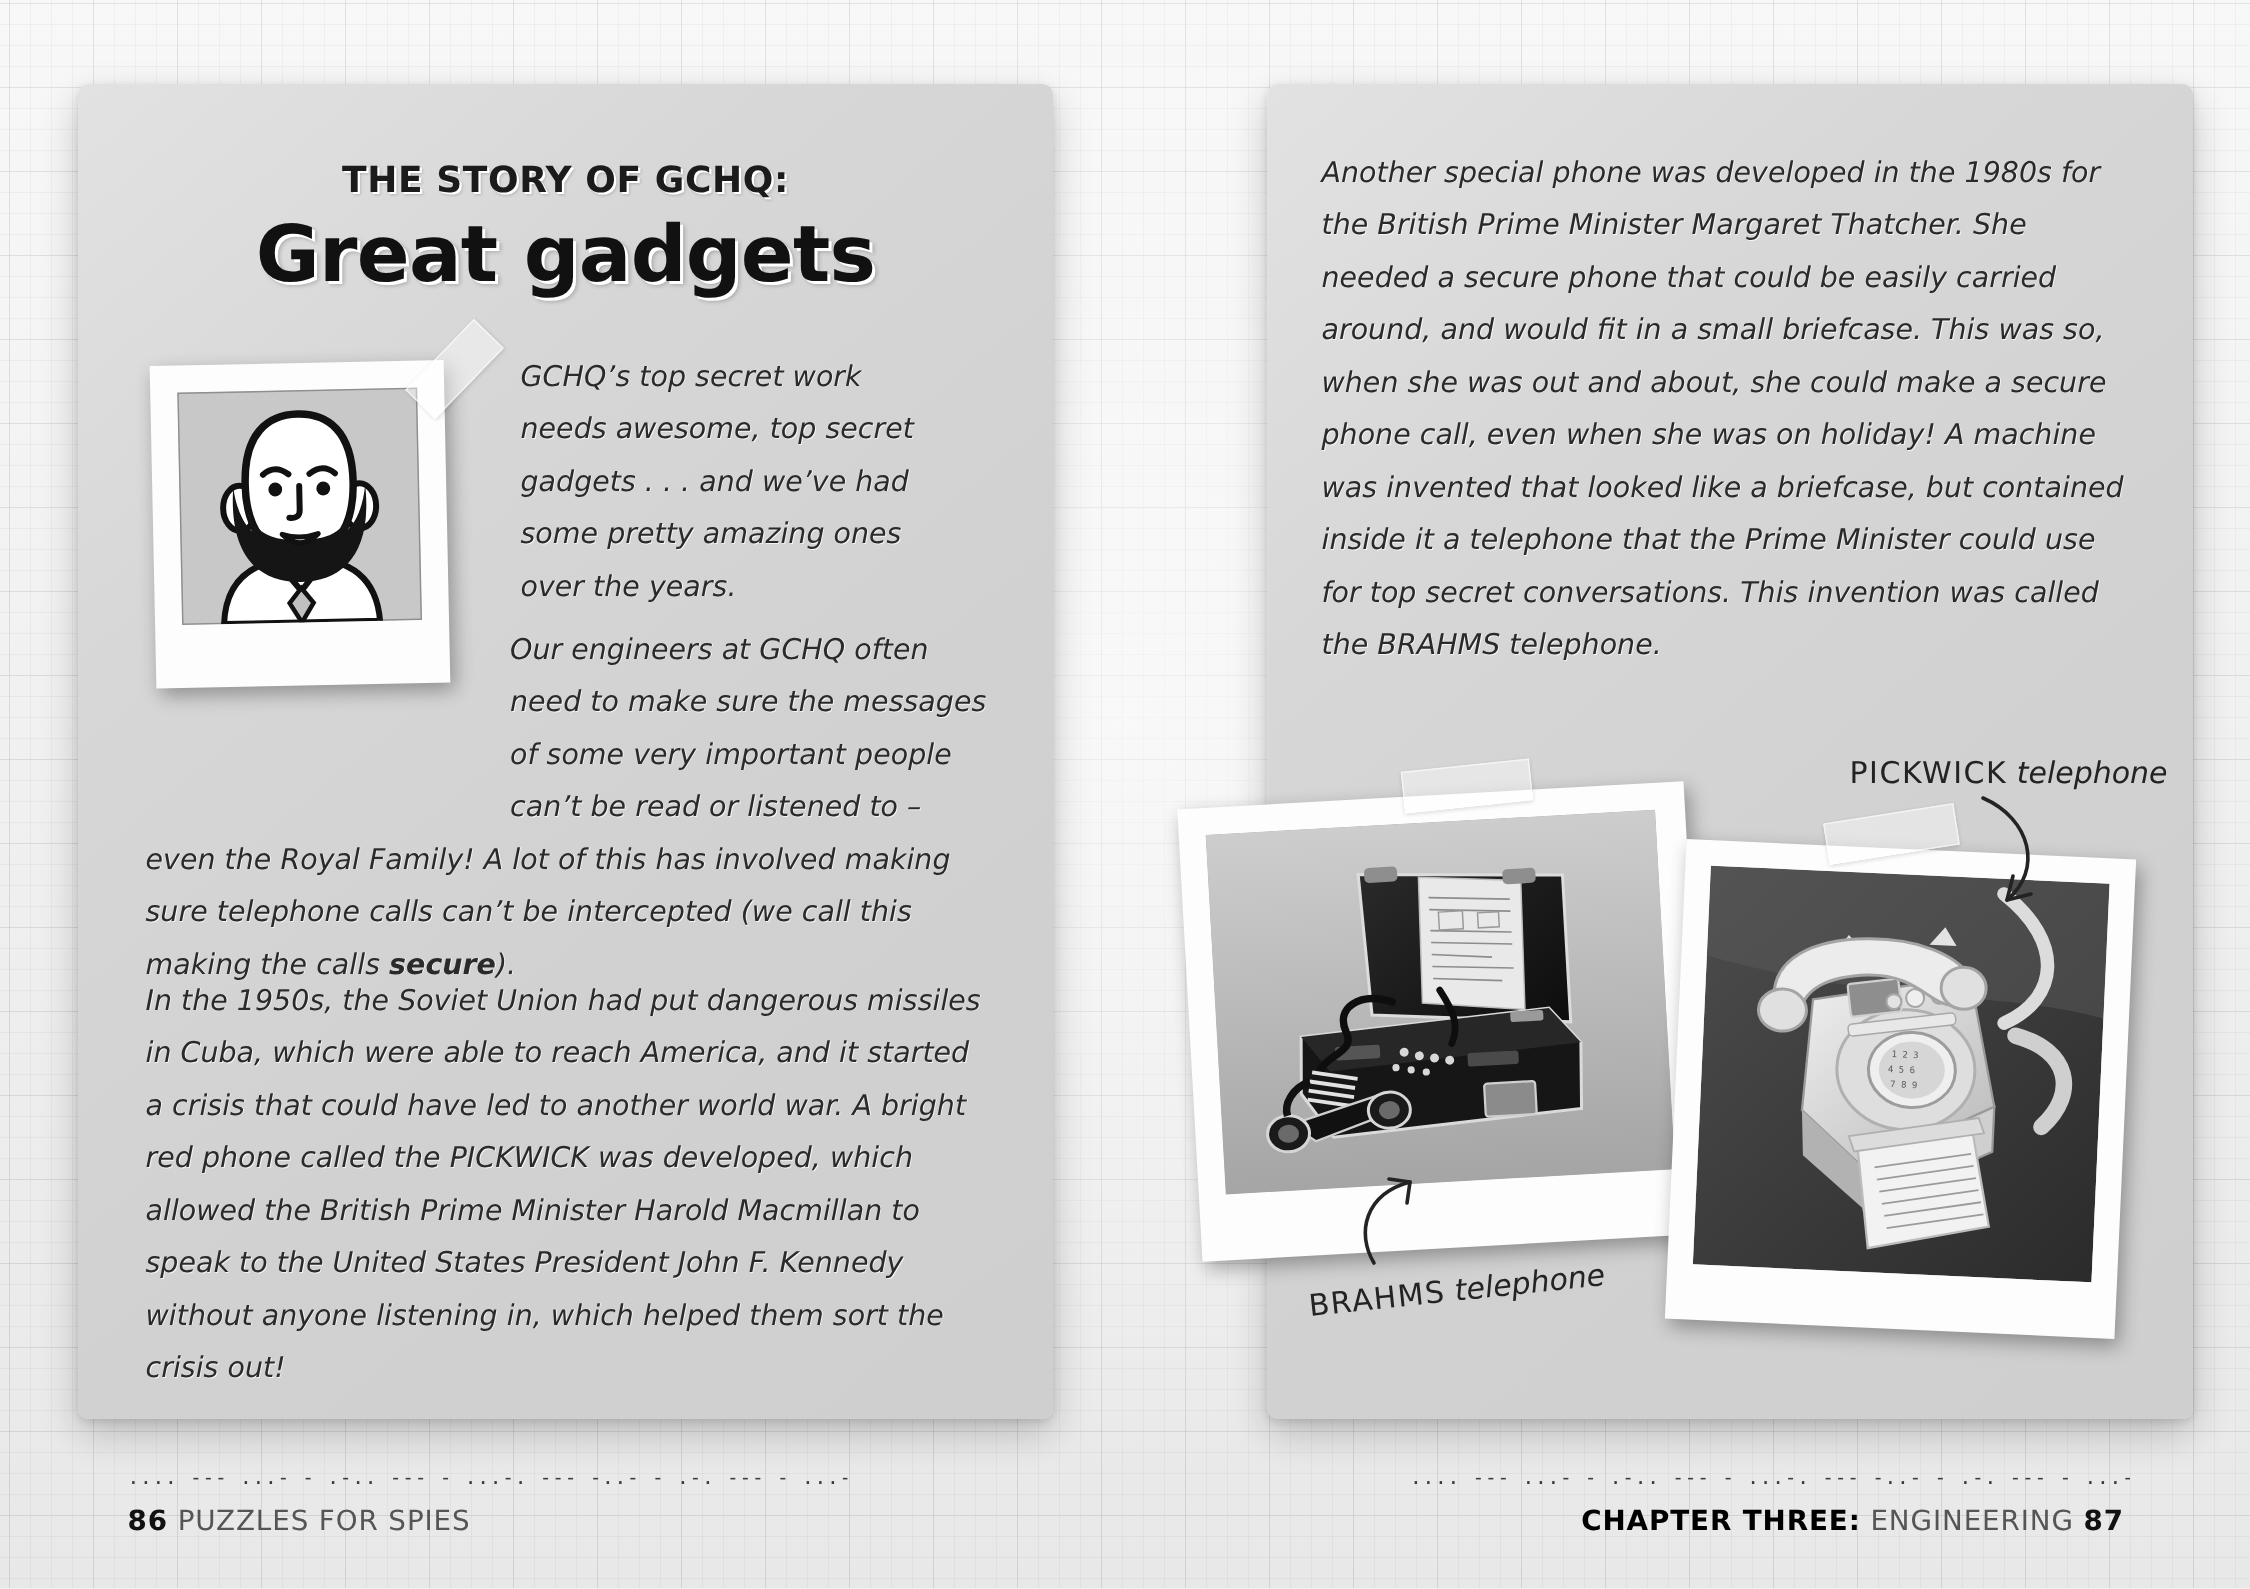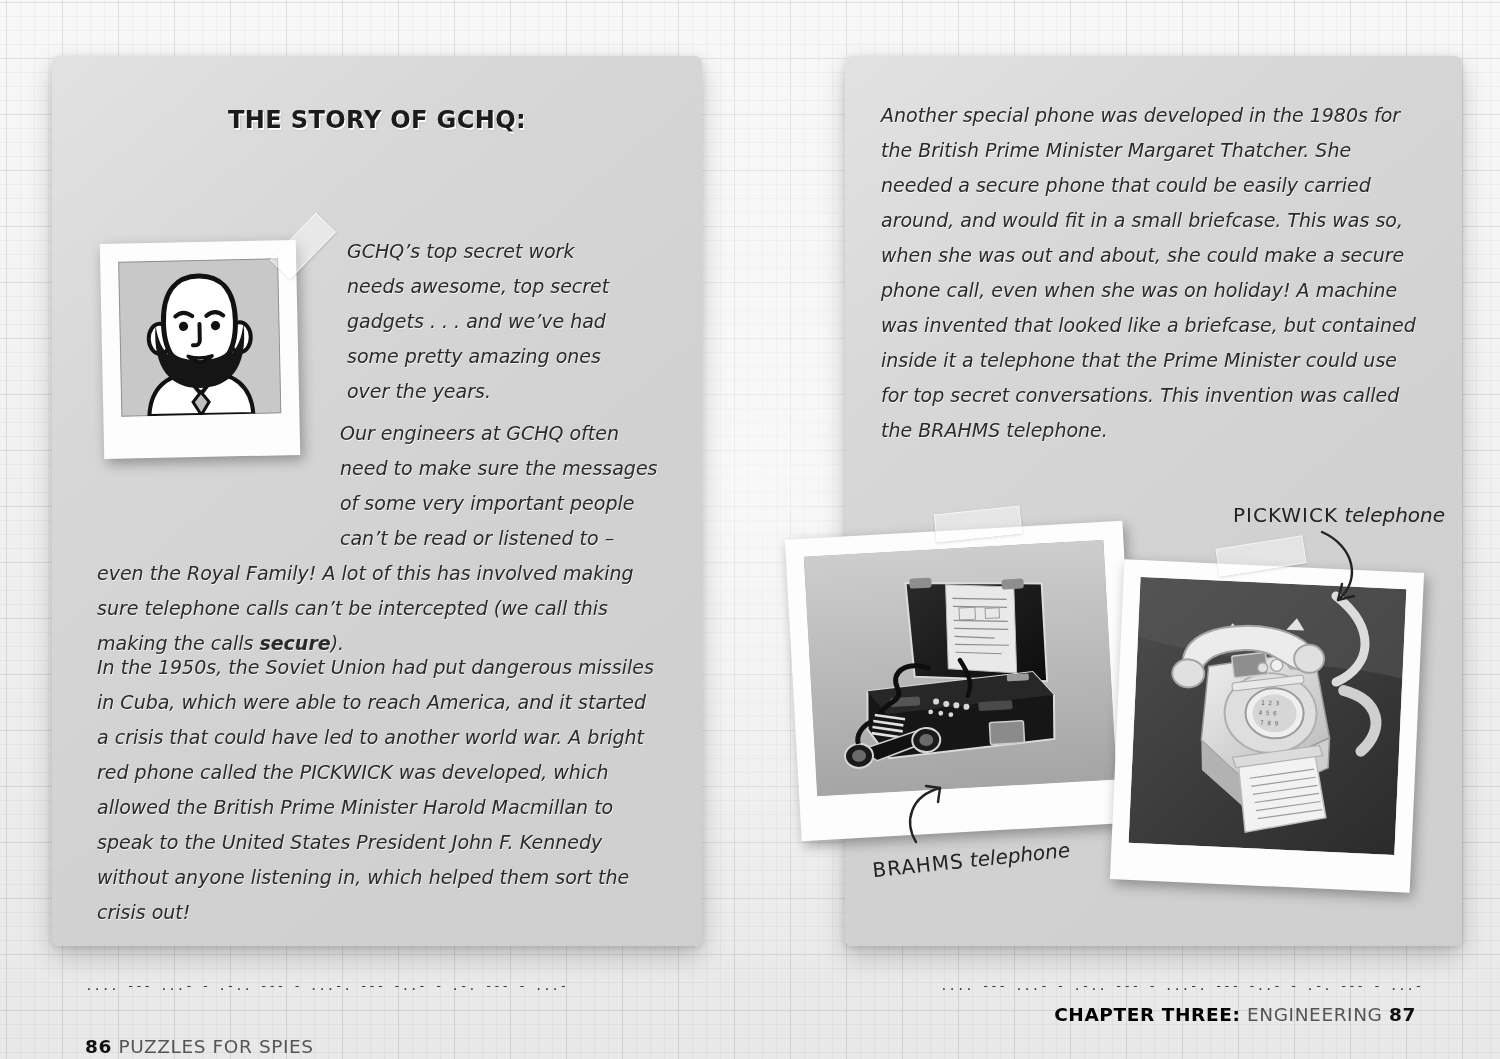--- a/index.html
+++ b/index.html
@@ -129,20 +129,21 @@
 </style>
 </head>
 <body>
 
 <div id="bg"></div>
 
 <div class="page" id="page-left">
 
   <div style="position:absolute;left:40px;top:50px;width:570px;">
     <div class="kicker">THE STORY OF GCHQ:</div>
+    <div class="bigtitle">Great gadgets</div>
   </div>
 
   <div class="polaroid" style="left:50px;top:186px;width:196px;height:215px;transform:rotate(-1.2deg);">
     <div class="inner" style="left:18px;top:18px;width:160px;height:155px;">
       <svg width="160" height="155" viewBox="0 0 160 155">
         <rect x="0" y="0" width="160" height="155" fill="#c8c8c8" stroke="#8f8f8f" stroke-width="2"></rect>
 
         <ellipse cx="40" cy="78" rx="11" ry="15" fill="#fff" stroke="#111" stroke-width="4"></ellipse>
         <ellipse cx="120" cy="78" rx="11" ry="15" fill="#fff" stroke="#111" stroke-width="4"></ellipse>
 
@@ -182,21 +183,21 @@
       <span>Our engineers at GCHQ often need to make sure the messages of some very important people can’t be read or listened to – even the Royal Family! A lot of this has involved making sure telephone calls can’t be intercepted (we call this making the calls </span><b>secure</b><span>).</span>
     </p>
   </div>
 
   <div class="body-text" style="position:absolute;left:45px;top:594px;width:565px;">
     <p>In the 1950s, the Soviet Union had put dangerous missiles in Cuba, which were able to reach America, and it started a crisis that could have led to another world war. A bright red phone called the PICKWICK was developed, which allowed the British Prime Minister Harold Macmillan to speak to the United States President John F. Kennedy without anyone listening in, which helped them sort the crisis out!</p>
   </div>
 </div>
 
 <div class="morse" style="left:85px;top:978px;width:480px;">.... --- ...- - .-.. --- - ...-. --- -..- - .-. --- - ...-. --- -..- - .-. --- -</div>
-<div class="folio" style="left:85px;top:1036px;">
+<div class="folio" style="left:85px;top:1004px;">
   <span class="num">86</span>
   <span>PUZZLES FOR SPIES</span>
 </div>
 
 <div class="page" id="page-right">
 
   <div class="body-text" style="position:absolute;left:36px;top:42px;width:545px;">
     <p>Another special phone was developed in the 1980s for the British Prime Minister Margaret Thatcher. She needed a secure phone that could be easily carried around, and would fit in a small briefcase. This was so, when she was out and about, she could make a secure phone call, even when she was on holiday! A machine was invented that looked like a briefcase, but contained inside it a telephone that the Prime Minister could use for top  secret conversations. This invention was called the BRAHMS telephone.</p>
   </div>
 

